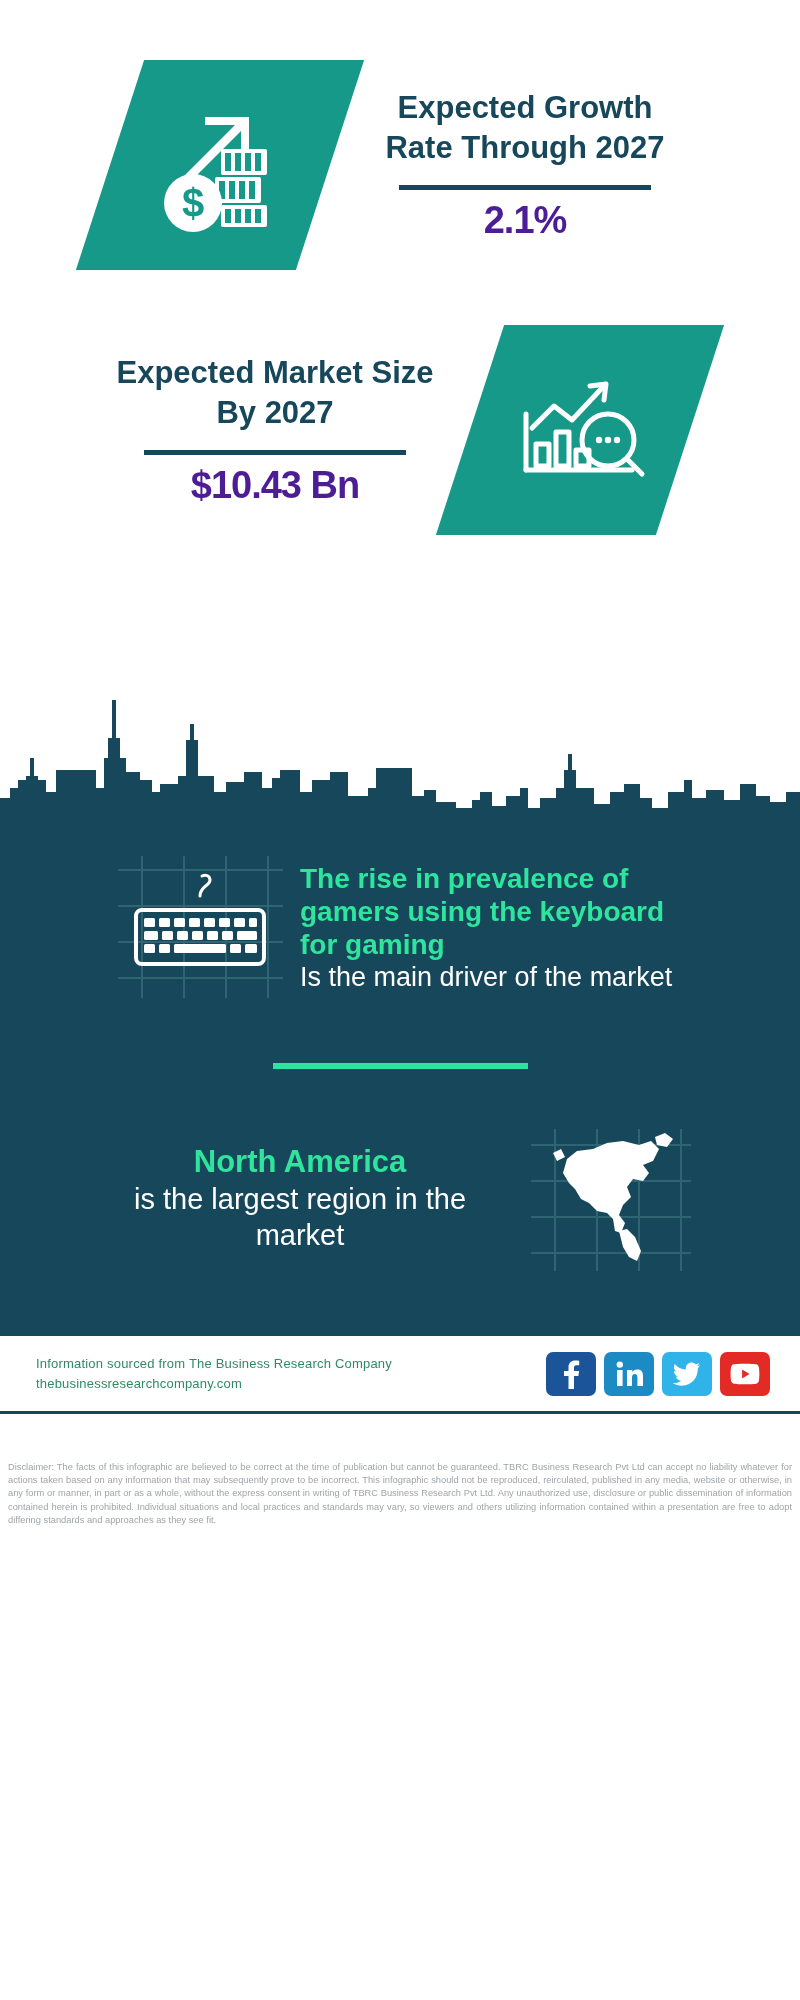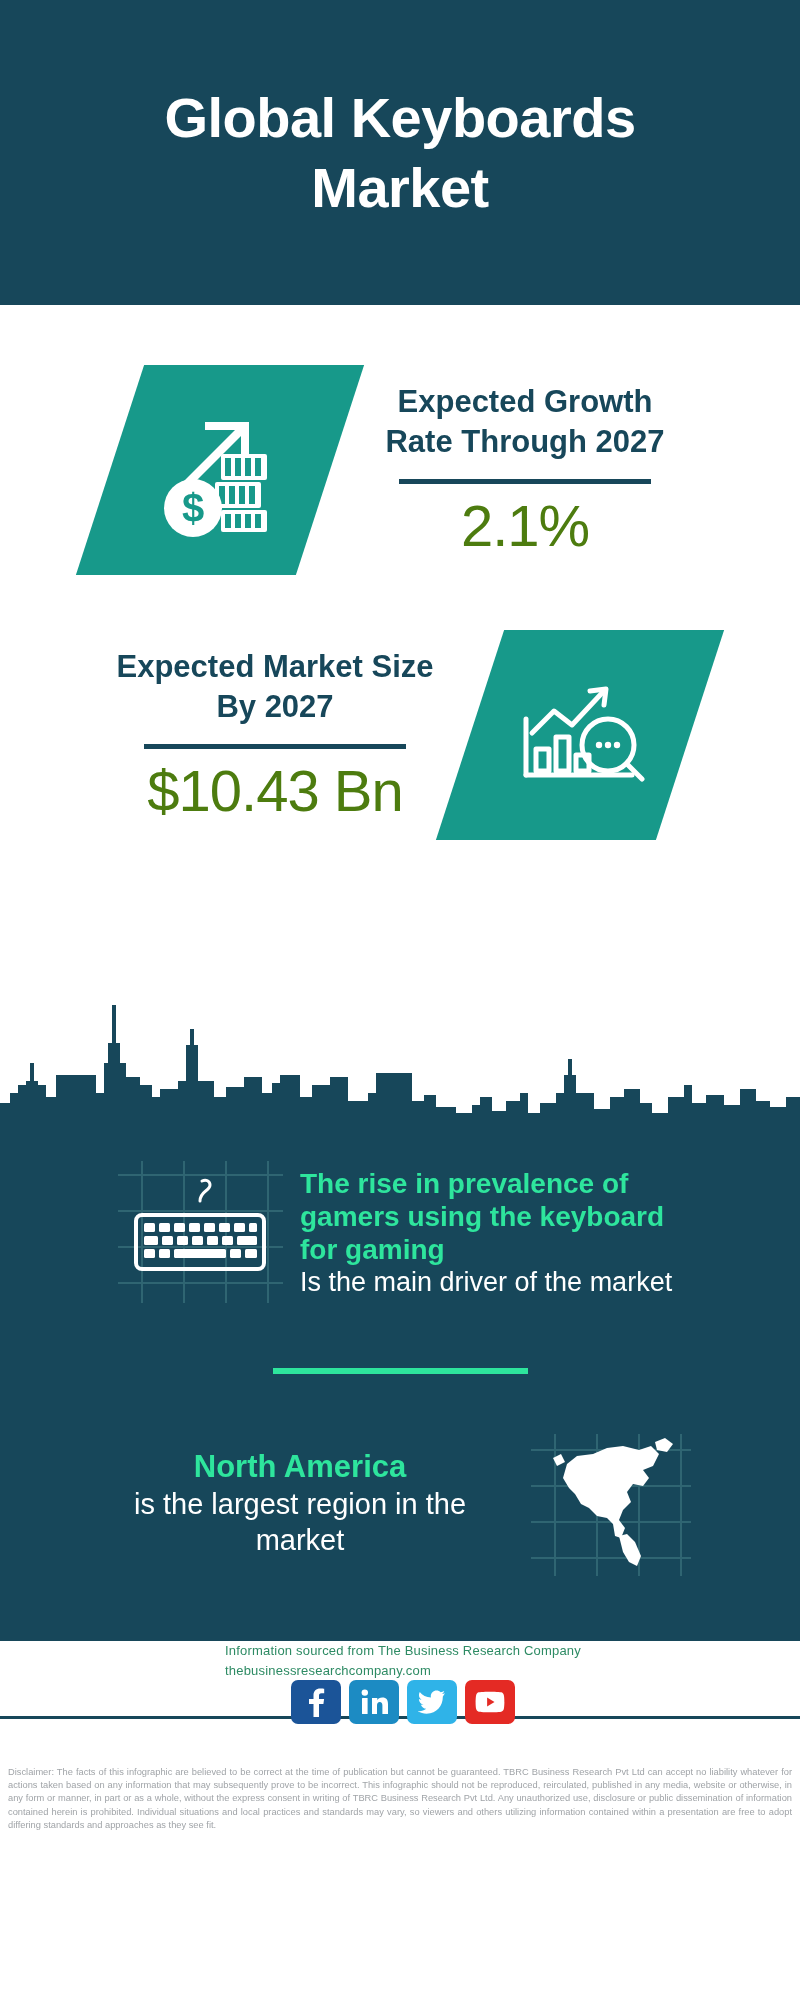--- a/index.html
+++ b/index.html
@@ -75,23 +75,23 @@
     font-weight: bold;
     line-height: 1.28;
   }
   .stat-rule {
     width: 252px;
     height: 5px;
     background: #17475A;
     margin: 17px auto 10px auto;
   }
   .stat-value {
-    color: #4d7c0f;
-    font-size: 58px;
-    font-weight: normal;
+    color: #4c1d95;
+    font-size: 38px;
+    font-weight: bold;
     line-height: 1.1;
     letter-spacing: -1px;
   }
   .stat-row.first .stat-text { margin-left: 30px; }
   .stat-row.second .stat-text { margin-right: 30px; }
   .stat-row.second .stat-rule { width: 262px; }
 
   
   .dark-wrap {
     position: relative;
@@ -174,21 +174,20 @@
   }
 
   
   .footer {
     background: #ffffff;
     height: 78px;
     display: flex;
     align-items: center;
     padding: 0 30px 0 36px;
     border-bottom: 3px solid #17475A;
-    flex-direction: column;
   }
   .footer-text { flex: 1 1 auto; }
   .footer-line {
     color: #2E8B64;
     font-size: 13px;
     line-height: 1.5;
     display: block;
     letter-spacing: 0.2px;
   }
   .social {
@@ -217,23 +216,20 @@
     font-size: 9.3px;
     line-height: 1.42;
     text-align: justify;
   }
 </style>
 </head>
 <body>
 
 <div class="page">
 
-  <div class="header">
-    <div class="header-title">Global Keyboards Market</div>
-  </div>
 
   <div class="stats">
 
     <div class="stat-row first">
       <div class="para">
         <span class="inner">
           <svg width="150" height="140" viewBox="0 0 150 140">
             <g fill="#ffffff">
               <path d="M34 98 L96 36 L96 66 L104 66 L104 22 L60 22 L60 30 L90 30 L28 92 Z"></path>
               <rect x="76" y="54" width="46" height="26" rx="2"></rect>

